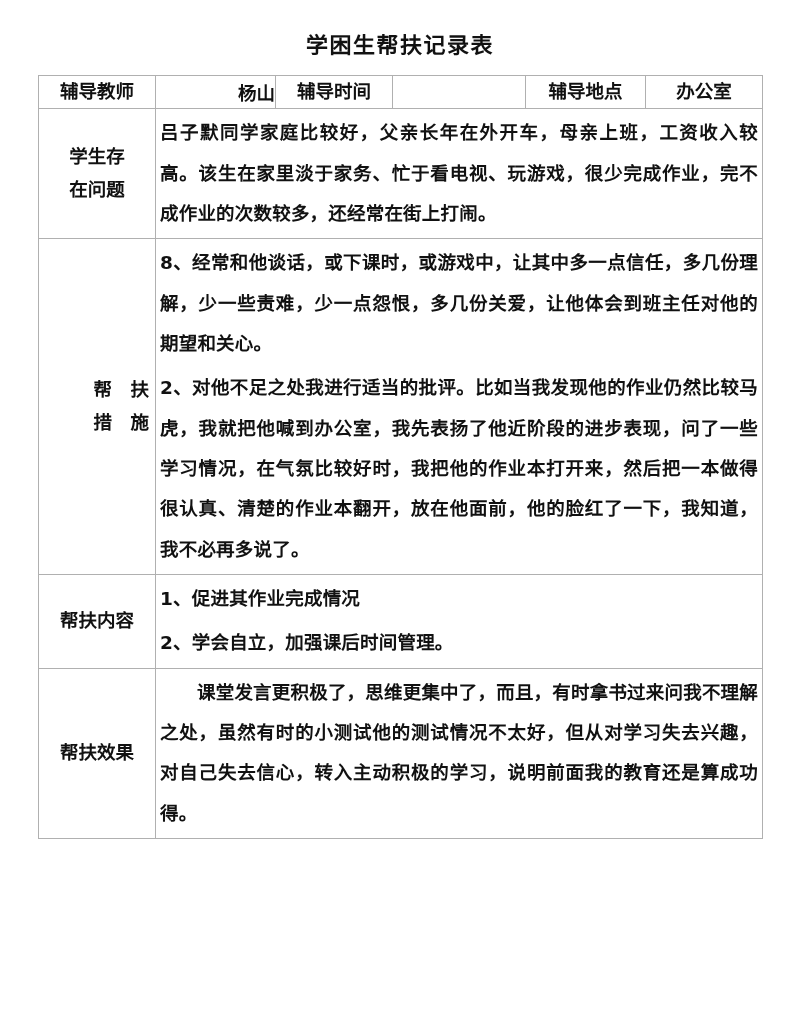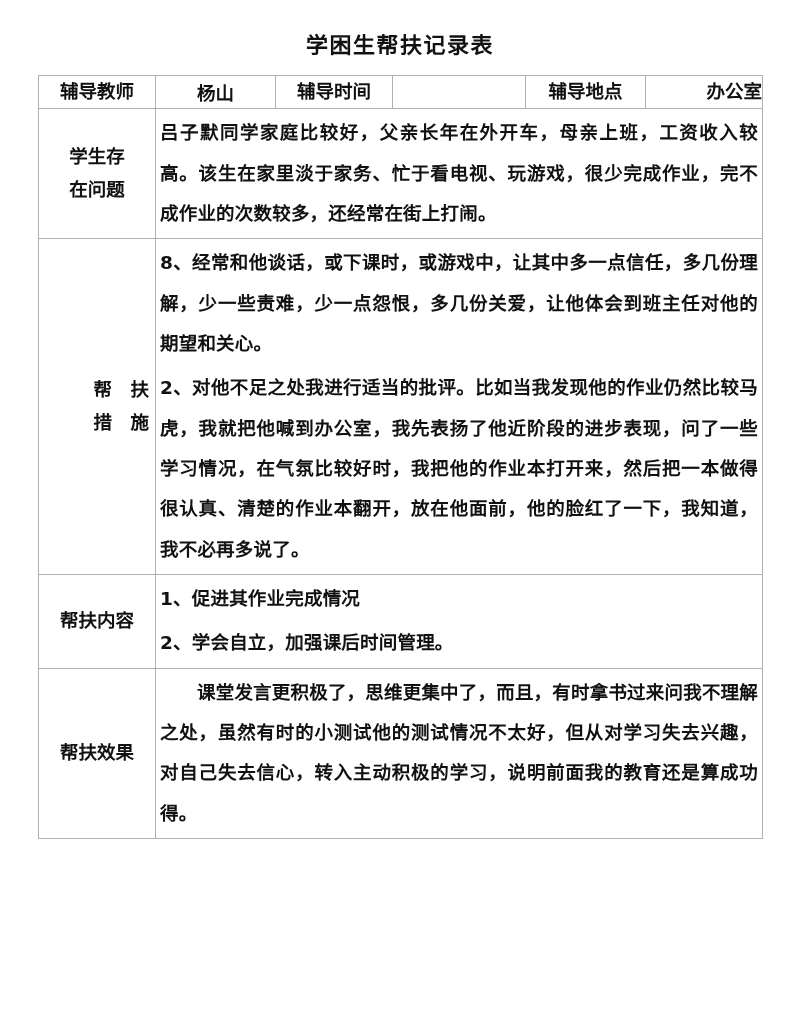--- a/index.html
+++ b/index.html
@@ -73,24 +73,24 @@
   .lbl-stack {
     display: block;
   }
 
   
   .val {
     font-size: 18.5px;
     font-weight: 700;
     color: #111111;
     padding: 6px 10px;
-    text-align: center;
+    text-align: right;
   }
   .val-center {
-    text-align: right;
+    text-align: center;
     padding: 6px 4px;
   }
 
   
   .body-cell {
     font-size: 18.5px;
     font-weight: 700;
     color: #111111;
     line-height: 2.18;
     padding: 12px 10px 12px 12px;

